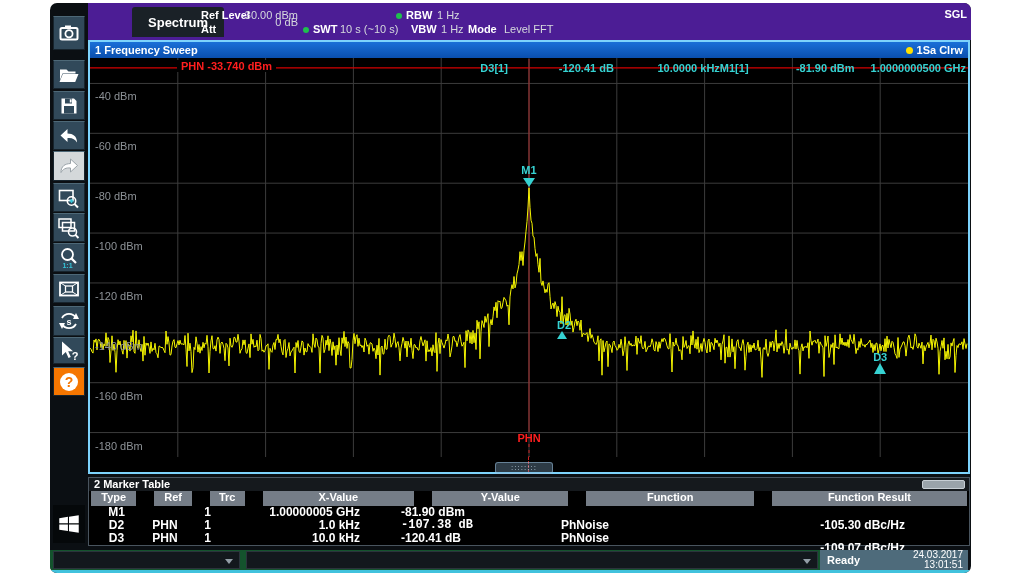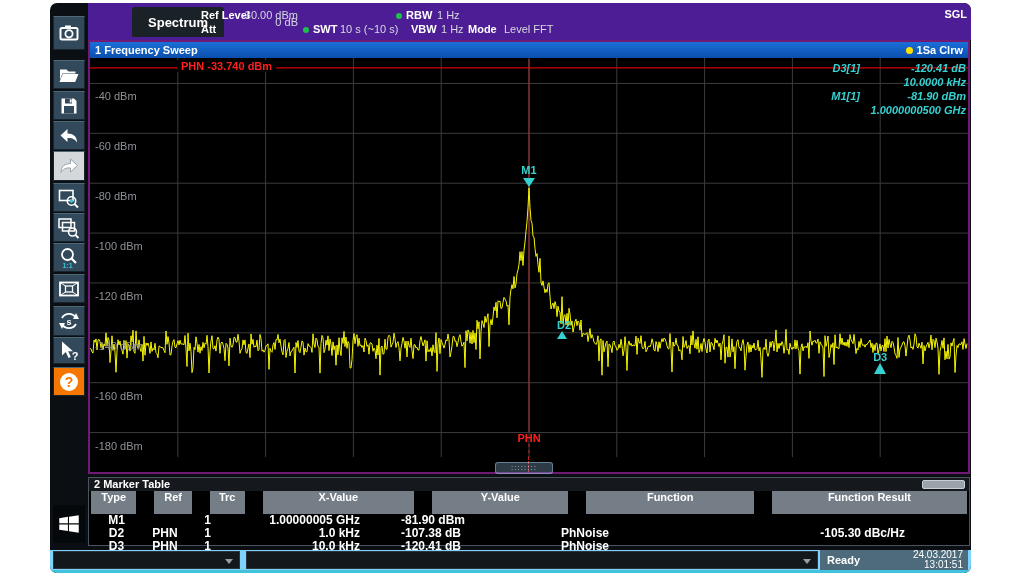--- a/index.html
+++ b/index.html
@@ -23,32 +23,32 @@
   .hvalue { position:absolute; font-size:11px; color:#d6dadd; white-space:nowrap; }
   .hval-r { text-align:right; }
   .led { position:absolute; width:6px; height:6px; border-radius:50%; background:#1fbf4e; }
   #tab-spectrum { position:absolute; left:44px; top:4px; width:92px; height:30px;
                   background:#1a2127; border-radius:3px 3px 0 0; display:flex; align-items:center;
                   justify-content:center; color:#fff; font-size:13px; font-weight:bold; }
   #sgl { position:absolute; right:4px; top:5px; font-size:11px; font-weight:bold; color:#fff; }
 
   
   #win-sweep { position:absolute; left:38px; top:37px; width:882px; height:434px;
-               border:2px solid #701a75; background:#000; }
+               border:2px solid #7dd3fc; background:#000; }
   #sweep-title { position:absolute; left:0; top:0; width:878px; height:16px;
                  background:linear-gradient(#1a6fd8,#0a4fae); color:#fff; font-size:11px;
                  font-weight:bold; display:flex; align-items:center; padding:0 5px; }
   #trace-ind { margin-left:auto; display:flex; align-items:center; gap:4px; font-weight:bold; }
   #trace-ind .dot { width:7px; height:7px; border-radius:50%; background:#ffe000; }
   #plot { position:absolute; left:0; top:16px; width:878px; height:399px; background:#000; }
   #plot svg { position:absolute; left:0; top:0; }
   .ylab { position:absolute; left:5px; font-size:11px; color:#8d9297; white-space:nowrap;margin-top:20px; }
   #phn-level-label { position:absolute; left:87px; top:2px; font-size:11px; font-weight:bold;
                      color:#ff1f1f; background:#000; padding:0 4px; white-space:nowrap; }
-  #marker-readout { position:absolute; right:2px; top:3px; display:flex; flex-direction:column;font-style:italic; }
+  #marker-readout { position:absolute; right:2px; top:3px; display:flex; flex-direction:row; }
   .mr-row { display:flex; justify-content:flex-end; height:14px; line-height:14px;
             font-size:11px; font-weight:bold; color:#36d2d2; }
   .mr-label { margin-right:16px; }
   .mr-value { min-width:90px; text-align:right; }
   #axisbar { position:absolute; left:0; top:415px; width:878px; height:15px; background:#05080b; }
   .axtext { position:absolute; top:1px; font-size:12px; font-weight:bold; color:#fff; white-space:nowrap; }
   #phn-dash { position:absolute; left:438px; top:415px; width:0; height:15px;
               border-left:1px dashed #c22; }
   #drag-handle { position:absolute; left:405px; top:420px; width:58px; height:12px;
                  background:rgba(130,170,200,.35); border:1px solid rgba(160,200,230,.5);
@@ -56,28 +56,28 @@
                  text-align:center; letter-spacing:1px; overflow:hidden; }
 
   
   #win-table { position:absolute; left:38px; top:474px; width:882px; height:69px;
                border:1px solid #49545e; background:#000; }
   #table-title { position:absolute; left:0; top:0; width:880px; height:13px; background:#15191d;
                  color:#fff; font-size:11px; font-weight:bold; line-height:13px; padding-left:5px; }
   #table-scroll-thumb { position:absolute; right:4px; top:2px; width:43px; height:9px;
                         background:#9aa3aa; border:1px solid #c7ced4; border-radius:2px; }
   #marker-table-grid { position:absolute; left:2px; top:13px; width:876px; }
-  .mt-header { display:flex; gap:18px; height:23px; }
+  .mt-header { display:flex; gap:18px; height:15px; }
   .mt-hcell { background:#757d87; color:#fff; font-size:11px; font-weight:bold;
               text-align:center; line-height:13px; }
   .mt-row { display:flex; gap:2px; height:13px; }
   .mt-cell { color:#fff; font-size:12px; font-weight:600; line-height:13px; white-space:nowrap; }
 
   
-  #statusbar { position:absolute; left:0; top:547px; width:921px; height:20px; background:#7dd3fc; }
+  #statusbar { position:absolute; left:0; top:547px; width:784px; height:20px; background:#14532d; }
   .dd { position:absolute; top:1px; height:18px; background:#13181d; border:1px solid #2b343c; }
   .dd .arr { position:absolute; right:6px; top:7px; width:0; height:0;
              border-left:4px solid transparent; border-right:4px solid transparent;
              border-top:5px solid #939ea7; }
   #status-panel { position:absolute; left:770px; top:0; width:148px; height:20px;
                   background:#4e6b7b; display:flex; align-items:center; }
   #status-ready { font-size:11px; font-weight:bold; color:#fff; padding-left:7px; }
   #status-dt { margin-left:auto; text-align:right; font-size:10px; line-height:10px;
                color:#fff; padding-right:5px; }
   #bottom-line { position:absolute; left:0; top:567px; width:921px; height:3px; background:#41c2dd; }
@@ -296,21 +296,21 @@
           <div class="mt-cell" style="width: 170px; text-align: right; padding: 0px 39px 0px 0px;">1.00000005 GHz</div>
           <div class="mt-cell" style="width: 153px; text-align: right; padding: 0px 110px 0px 0px;">-81.90 dBm</div>
           <div class="mt-cell" style="width: 188px; text-align: left; padding: 0px 0px 0px 5px;"></div>
           <div class="mt-cell" style="width: 219px; text-align: right; padding: 0px 60px 0px 0px;"></div>
         </div>
         <div class="mt-row">
           <div class="mt-cell" style="width: 51px; text-align: center;">D2</div>
           <div class="mt-cell" style="width: 42px; text-align: center;">PHN</div>
           <div class="mt-cell" style="width: 39px; text-align: center;">1</div>
           <div class="mt-cell" style="width: 170px; text-align: right; padding: 0px 39px 0px 0px;">1.0 kHz</div>
-          <div class="mt-cell" style="width: 153px; text-align: right; padding: 0px 110px 0px 0px;">-107.38 dB</div>
+          <div class="mt-cell" style="width: 153px; text-align: right; padding: 0px 110px 0px 0px; font-family: Liberation Mono, monospace;">-107.38 dB</div>
           <div class="mt-cell" style="width: 188px; text-align: left; padding: 0px 0px 0px 5px;">PhNoise</div>
           <div class="mt-cell" style="width: 219px; text-align: right; padding: 0px 60px 0px 0px;">-105.30 dBc/Hz</div>
         </div>
         <div class="mt-row">
           <div class="mt-cell" style="width: 51px; text-align: center;">D3</div>
           <div class="mt-cell" style="width: 42px; text-align: center;">PHN</div>
           <div class="mt-cell" style="width: 39px; text-align: center;">1</div>
           <div class="mt-cell" style="width: 170px; text-align: right; padding: 0px 39px 0px 0px;">10.0 kHz</div>
           <div class="mt-cell" style="width: 153px; text-align: right; padding: 0px 110px 0px 0px;">-120.41 dB</div>
           <div class="mt-cell" style="width: 188px; text-align: left; padding: 0px 0px 0px 5px;">PhNoise</div>

